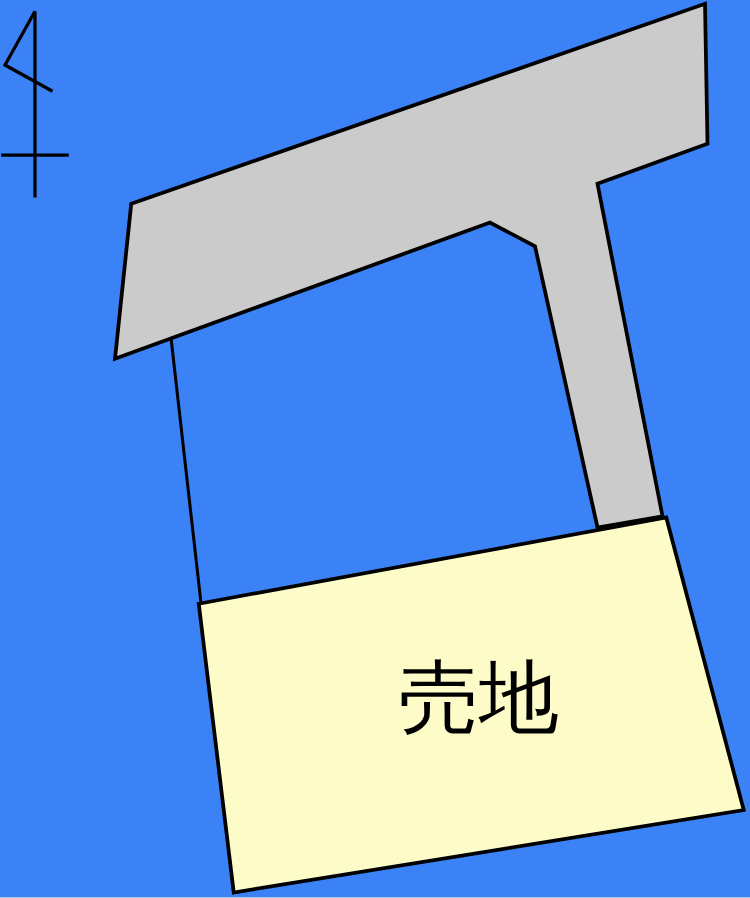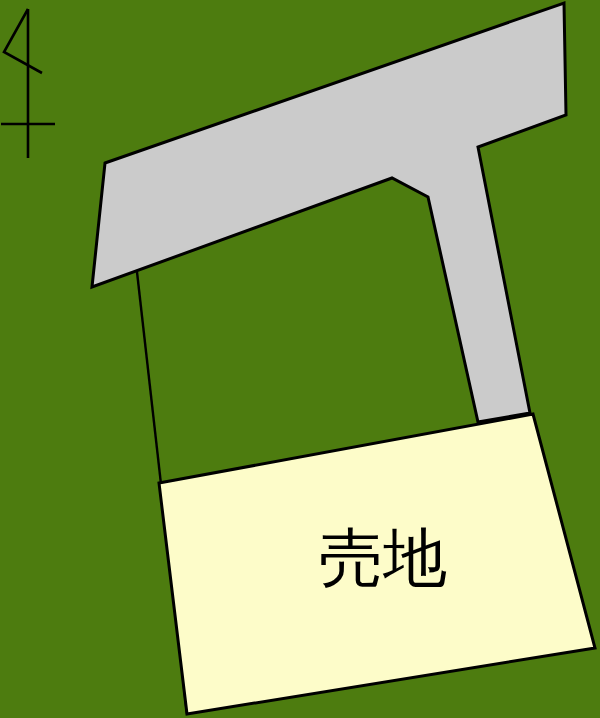--- a/index.html
+++ b/index.html
@@ -4,21 +4,21 @@
 <style>
   html, body {
     margin: 0;
     padding: 0;
     background: #ffffff;
   }
   .canvas {
     position: relative;
     width: 600px;
     height: 718px;
-    background: #4d7c0f;
+    background: #3b82f6;
     overflow: hidden;
     font-family: "Liberation Sans", sans-serif;
   }
   svg { display: block; }
   .outline {
     stroke: #000000;
     stroke-linejoin: miter;
     fill: none;
   }
   .shape {

